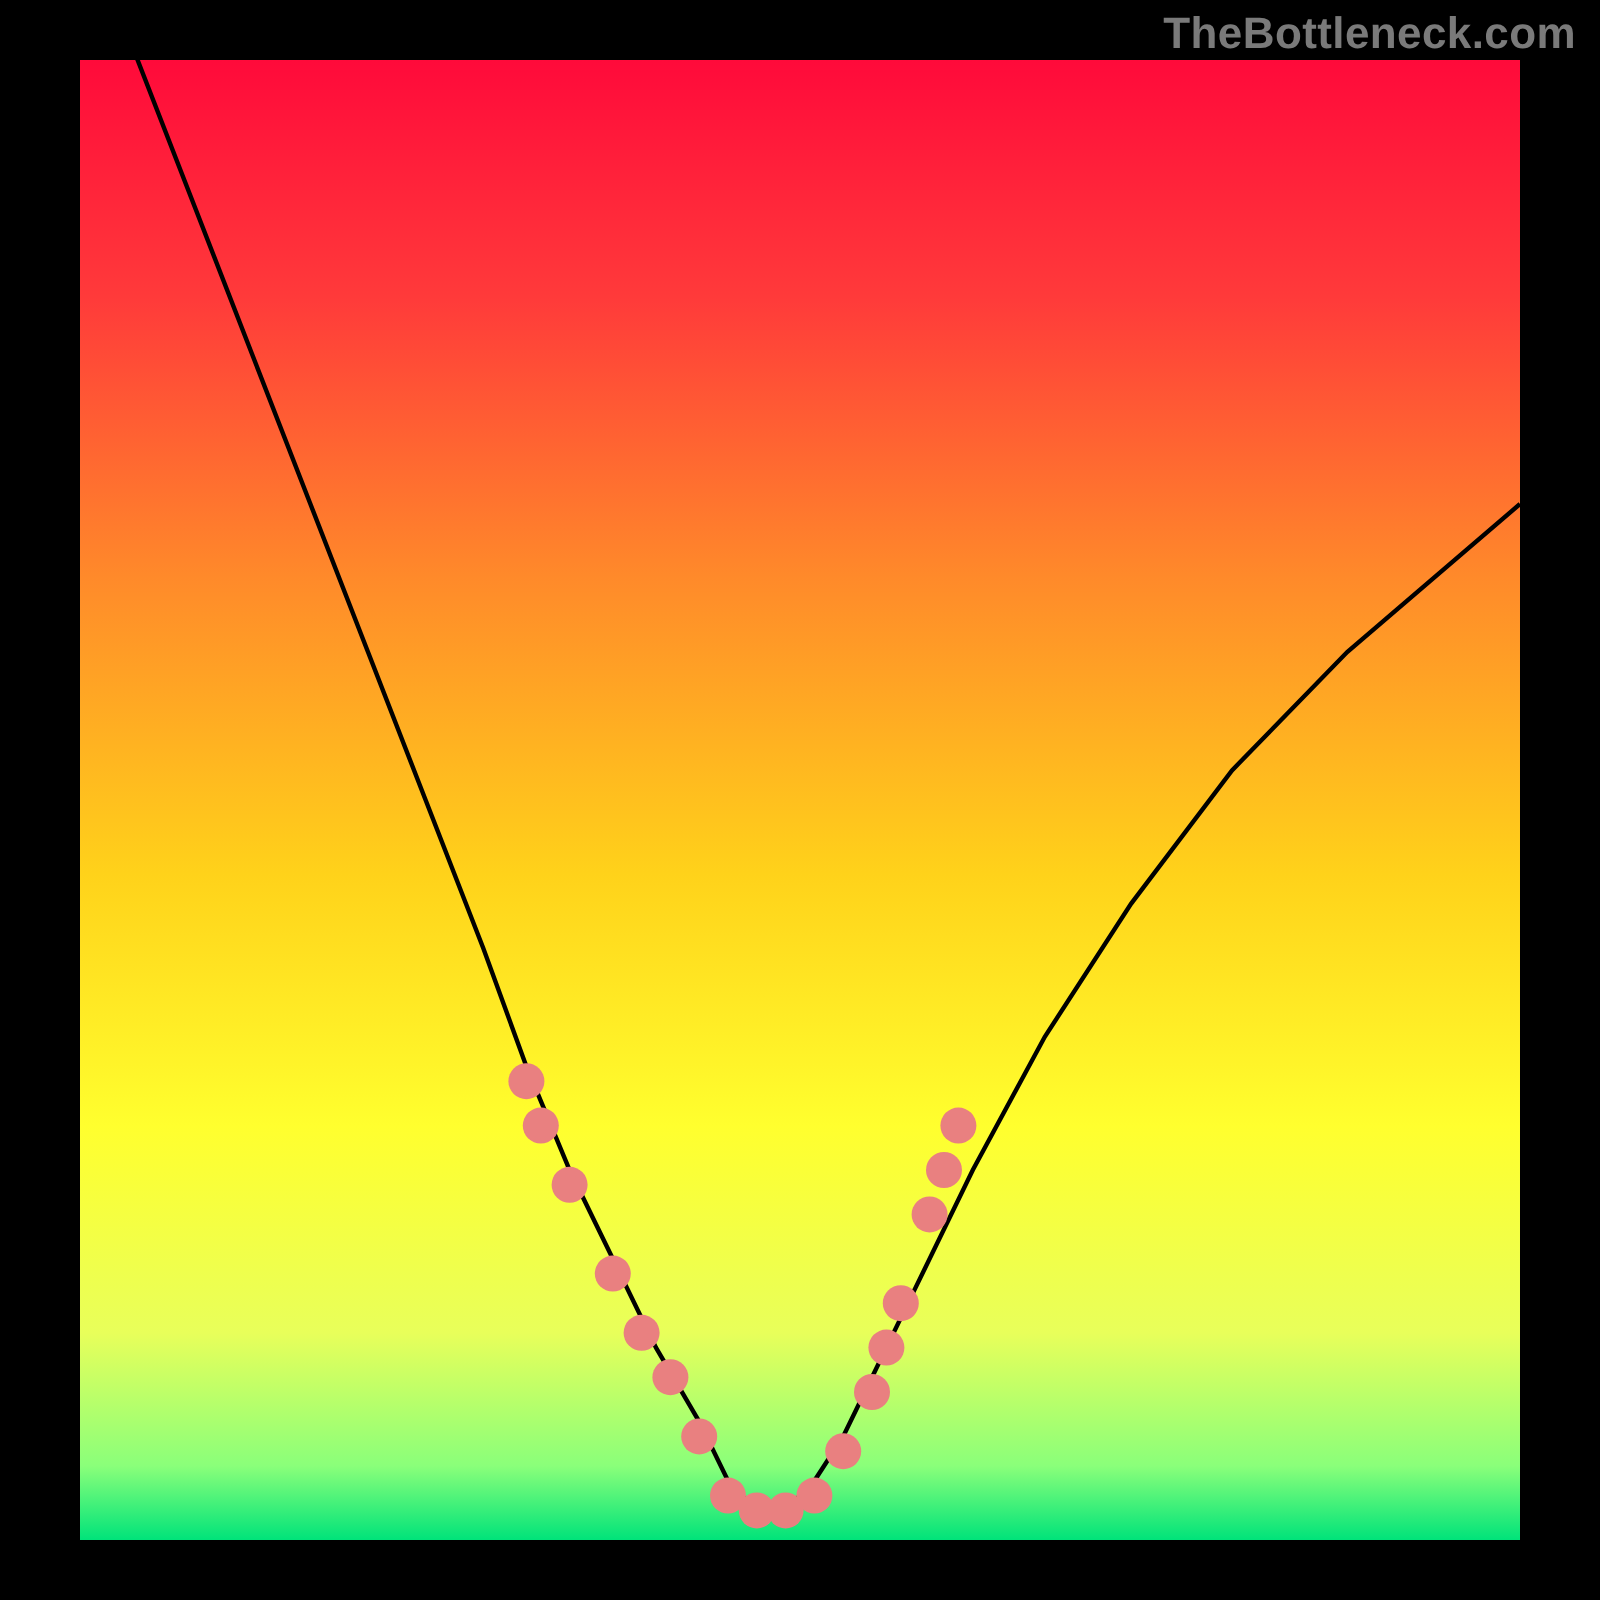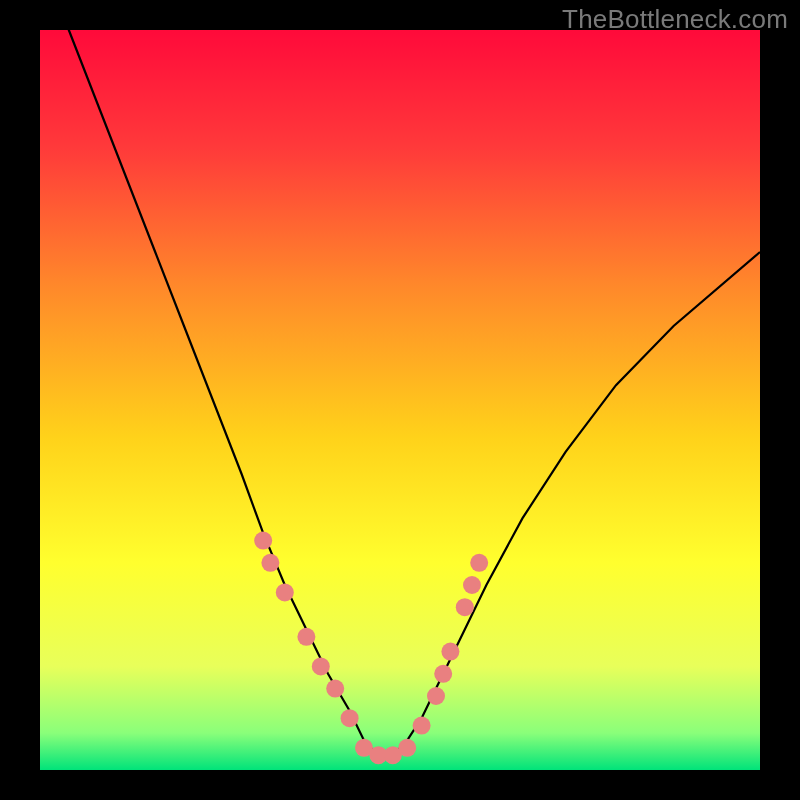--- a/index.html
+++ b/index.html
@@ -15,22 +15,22 @@
     position: relative;
     width: 800px;
     height: 800px;
     background: #000;
   }
   .watermark {
     position: absolute;
     top: 4px;
     right: 12px;
     color: #7a7a7a;
-    font-size: 26px;
-    font-weight: 400;
+    font-size: 22px;
+    font-weight: 700;
     letter-spacing: 0.2px;
     z-index: 5;
     margin-left: 32px;
   }
   svg {
     position: absolute;
     top: 0;
     left: 0;
   }
 </style>

